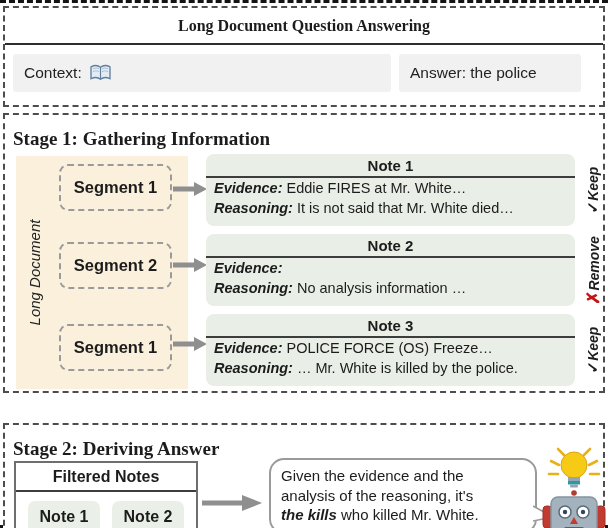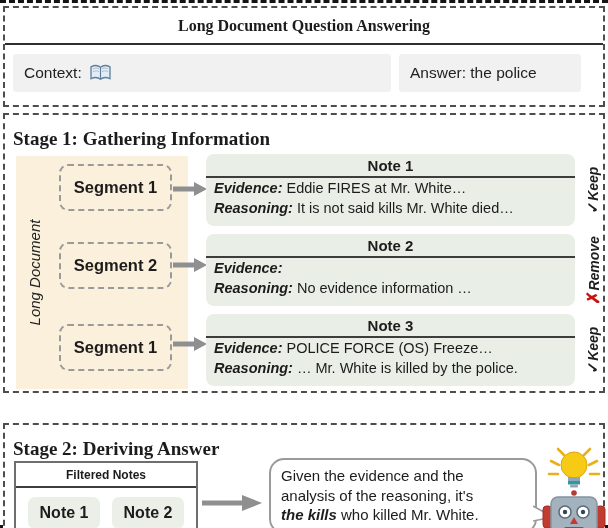--- a/index.html
+++ b/index.html
@@ -73,21 +73,21 @@
   }
   .vw-1 { top:39px; } .vw-2 { top:119px; } .vw-3 { top:199px; }
   .verdict-wrap > span {
     transform:rotate(-90deg); white-space:nowrap;
     font-weight:700; font-style:italic; font-size:14px; color:#1e1e1e;
   }
   .vicon { font-style:normal; font-weight:700; font-size:15px; color:#1e1e1e; }
   .vicon.remove { color:#c51414; font-size:17px; }
 
   .filtered { position:absolute; left:9px; top:36px; width:184px; height:81px; border:2px solid #6e6e6e; background:#fff; }
-  .f-title { text-align:center; font-weight:700; font-size:12px; padding-top:5px; }
+  .f-title { text-align:center; font-weight:700; font-size:16px; padding-top:5px; }
   .f-rule { border-top:2px solid #3d3d3d; margin-top:4px; }
   .chips { display:flex; justify-content:space-between; padding:9px 12px 0; }
   .chip {
     background:#eaf0e7; border-radius:7px; width:72px; text-align:center;
     font-weight:700; font-size:16px; padding:7px 0;
   }
 
   .barrow { position:absolute; left:197px; top:70px; width:60px; height:16px; }
 
   .bubble {
@@ -156,32 +156,32 @@
         <polygon points="21,0 34,7 21,14" fill="#8f8f8f"></polygon>
     </svg>
 
     <div class="note note-1">
       <div class="note-title">Note 1</div>
       <div class="note-rule"></div>
       <div class="note-line">
         <span class="klabel">Evidence:</span><span>Eddie FIRES at Mr. White…</span>
       </div>
       <div class="note-line">
-        <span class="klabel">Reasoning:</span><span>It is not said kills Mr. White died…</span>
+        <span class="klabel">Reasoning:</span><span>It is not said that Mr. White died…</span>
       </div>
     </div>
 
     <div class="note note-2">
       <div class="note-title">Note 2</div>
       <div class="note-rule"></div>
       <div class="note-line">
         <span class="klabel">Evidence:</span><span></span>
       </div>
       <div class="note-line">
-        <span class="klabel">Reasoning:</span><span>No evidence information …</span>
+        <span class="klabel">Reasoning:</span><span>No analysis information …</span>
       </div>
     </div>
 
     <div class="note note-3">
       <div class="note-title">Note 3</div>
       <div class="note-rule"></div>
       <div class="note-line">
         <span class="klabel">Evidence:</span><span>POLICE FORCE (OS) Freeze…</span>
       </div>
       <div class="note-line">

